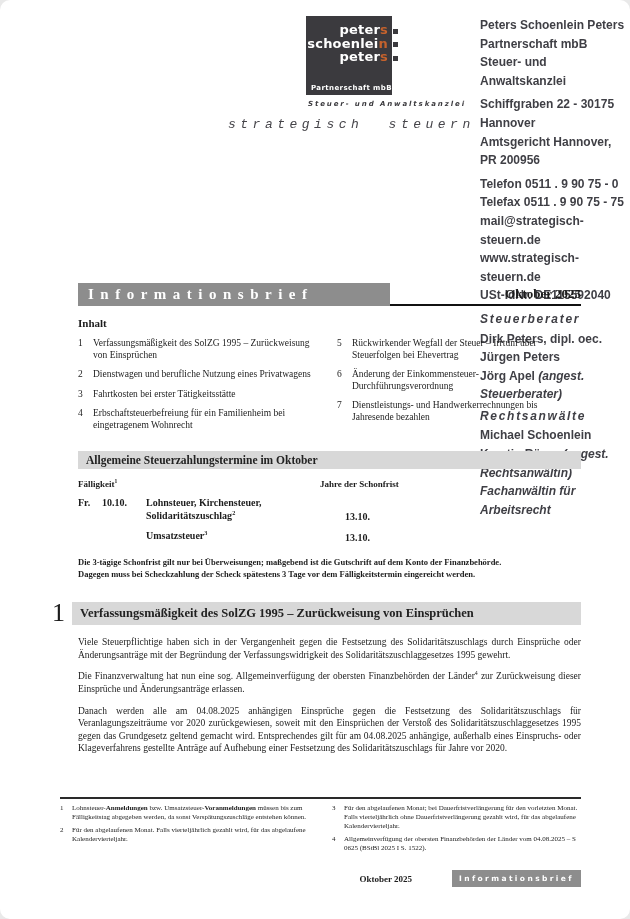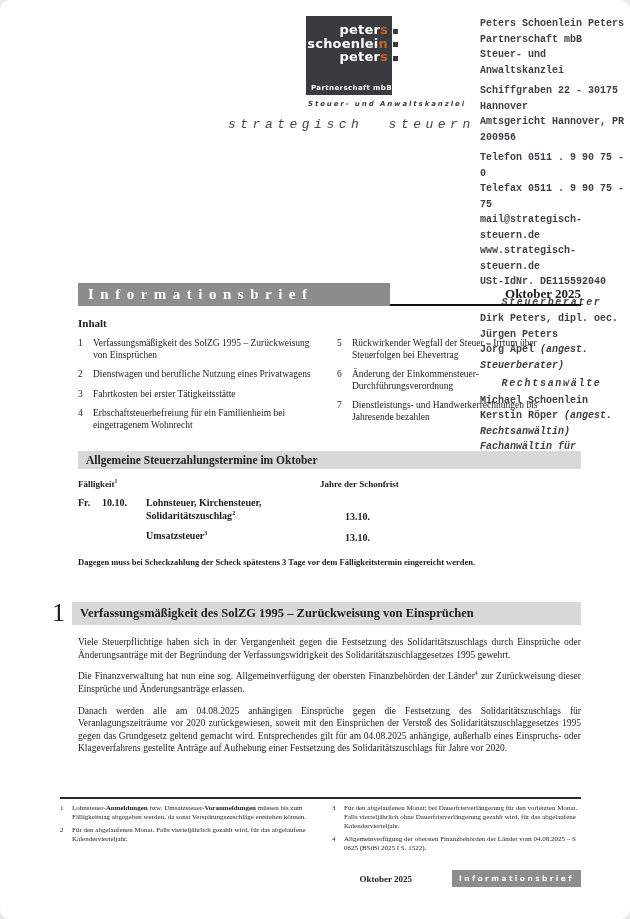--- a/index.html
+++ b/index.html
@@ -15,23 +15,23 @@
   
   .logo-box{position:absolute;left:306px;top:16px;width:86px;height:79px;background:var(--brand-dark);color:#fff;overflow:visible;}
   .logo-lines{position:absolute;top:7px;right:4px;text-align:right;}
   .logo-line{position:relative;font-family:"DejaVu Sans",sans-serif;font-weight:bold;font-size:13px;line-height:13.5px;letter-spacing:0.2px;}
   .logo-line .accent{color:var(--accent);}
   .logo-line .sq{position:absolute;right:-10px;bottom:3px;width:5px;height:5px;background:var(--brand-dark);}
   .logo-partner{position:absolute;left:5px;bottom:3px;font-family:"DejaVu Sans",sans-serif;font-weight:bold;font-size:7px;letter-spacing:0.4px;}
   .logo-tagline{position:absolute;left:308px;top:100px;font-family:"DejaVu Sans",sans-serif;font-style:italic;font-weight:bold;font-size:7px;letter-spacing:1.9px;color:var(--brand-dark);white-space:nowrap;}
   .logo-slogan{position:absolute;left:228px;top:117px;font-family:Liberation Mono, monospace;font-style:italic;font-size:13px;letter-spacing:4.5px;word-spacing:13px;color:#46454a;white-space:nowrap;}
 
-  .contact{position:absolute;left:480px;top:16px;width:150px;font-family:Liberation Mono, monospace;font-size:10px;font-weight:bold;color:#3f3f45;line-height:1.55;}
+  .contact{position:absolute;left:480px;top:16px;width:150px;font-family:Liberation Sans, sans-serif;font-size:12px;font-weight:bold;color:#3f3f45;line-height:1.55;}
   .cgroup{margin-bottom:5px;}
-  .cheading{font-style:italic;letter-spacing:1.7px;margin:3px 7px 1px 0;text-align:center;}
+  .cheading{font-style:italic;letter-spacing:1.7px;margin:3px 7px 1px 0;}
 
   
   .titlebar{position:absolute;left:78px;top:283px;width:503px;display:flex;align-items:flex-end;}
   .title-band{width:312px;background:var(--title-band);color:#fff;font-weight:bold;font-size:15px;letter-spacing:6.5px;padding:3px 2px 3px 10px;white-space:nowrap;overflow:hidden;}
   .title-issue{flex:1;text-align:right;font-weight:bold;font-size:13px;border-bottom:2px solid #111;padding-bottom:2px;}
 
   
   .toc{position:absolute;left:78px;top:317px;width:503px;}
   .toc-heading{font-weight:bold;font-size:11px;margin-bottom:9px;}
   .toc-cols{display:flex;gap:16px;}
@@ -174,20 +174,21 @@
     </div>
     <div class="sch-row">
       <span class="sch-day"></span>
       <span class="sch-date"></span>
       <span class="sch-tax">
         <span style="display:block"><span>Umsatzsteuer</span><sup>3</sup></span>
       </span>
       <span class="sch-end">13.10.</span>
     </div>
     <div class="sch-notes">
+      <div>Die 3-tägige Schonfrist gilt nur bei Überweisungen; maßgebend ist die Gutschrift auf dem Konto der Finanzbehörde.</div>
       <div>Dagegen muss bei Scheckzahlung der Scheck spätestens 3 Tage vor dem Fälligkeitstermin eingereicht werden.</div>
     </div>
   </div>
 
   <div class="section1">
     <div class="sec-num">1</div>
     <div class="sec-band">Verfassungsmäßigkeit des SolZG 1995 – Zurückweisung von Einsprüchen</div>
   </div>
   <div class="article">
     <p><span>Viele Steuerpflichtige haben sich in der Vergangenheit gegen die Festsetzung des Solidaritätszuschlags durch Einsprüche oder Änderungsanträge mit der Begründung der Verfassungswidrigkeit des Solidaritätszuschlaggesetzes 1995 gewehrt.</span></p>

